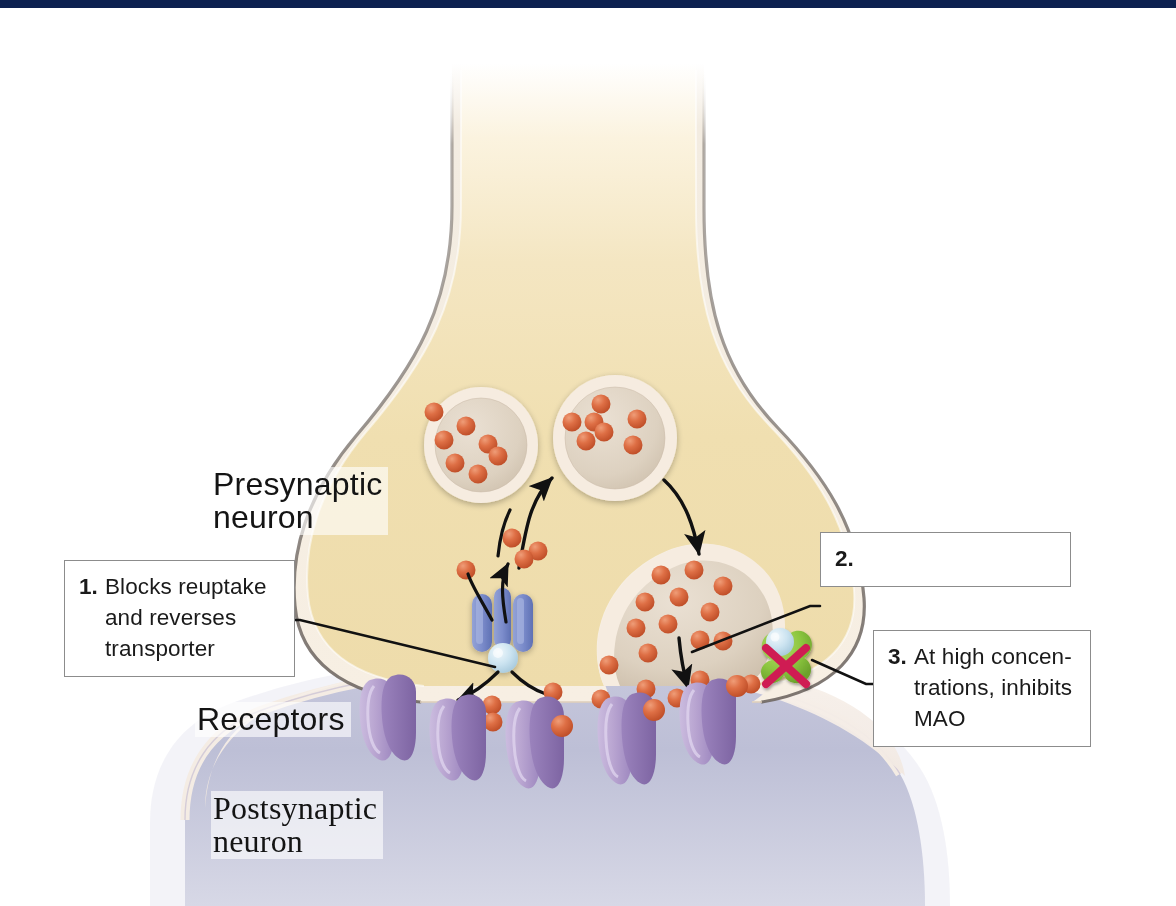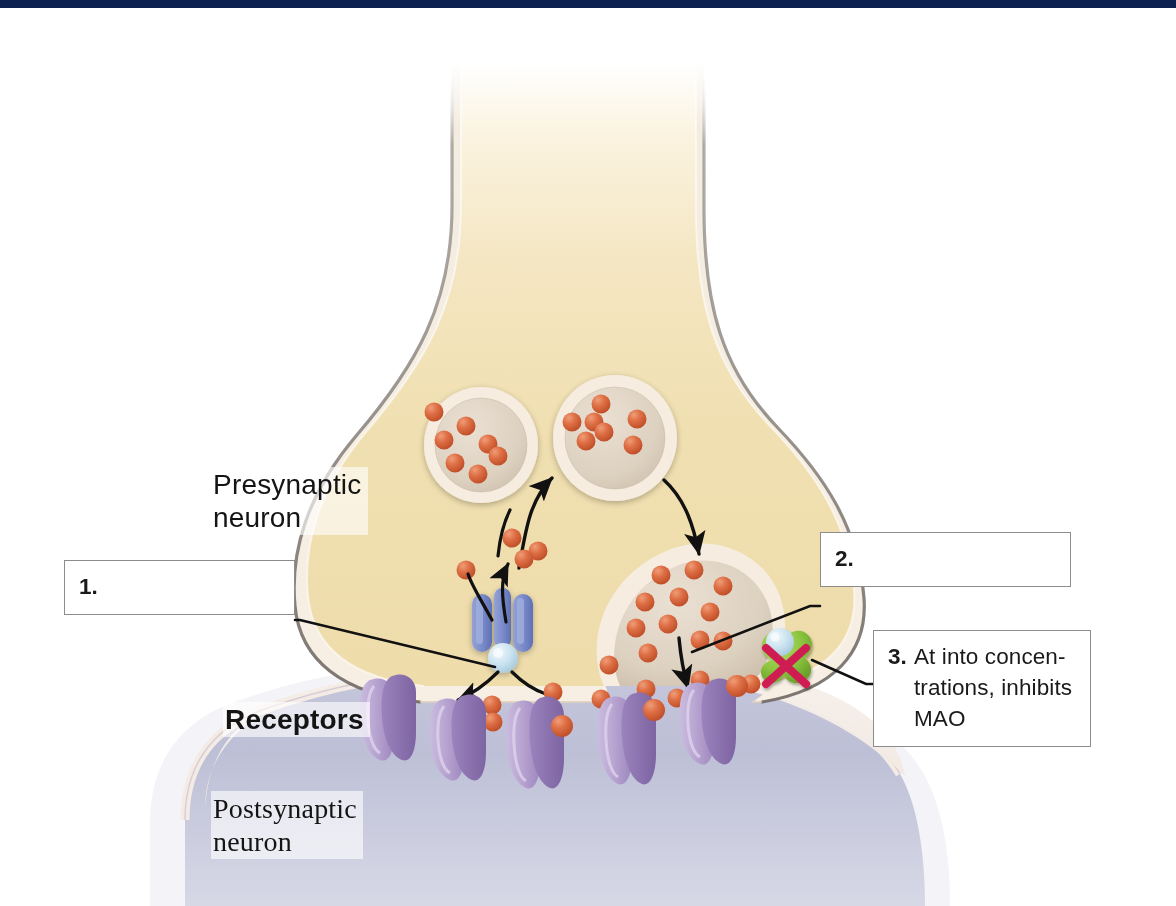--- a/index.html
+++ b/index.html
@@ -34,30 +34,30 @@
   .callout .num{font-weight:bold;flex:0 0 auto;margin-right:7px;}
   .callout .body{flex:1 1 auto;white-space:pre-line;}
 
   #callout1{left:64px;top:552px;width:231px;}
   #callout2{left:820px;top:524px;width:251px;}
   #callout3{left:873px;top:622px;width:218px;}
 
   .anno{
     position:absolute;
     color:#141414;
-    font-size:28px;
+    font-size:32px;
     line-height:33px;
     letter-spacing:.2px;
     white-space:pre-line;
     background:rgba(255,255,255,0.62);
     padding:1px 6px 1px 2px;
     z-index:35;
   }
   #label-pre{left:211px;top:459px;}
-  #label-rec{left:223px;top:694px;font-weight:bold;}
+  #label-rec{left:195px;top:694px;}
   #label-post{left:211px;top:783px;font-family:Liberation Serif, serif;}
 </style>
 </head>
 <body>
 
 <div id="topbar"></div>
 
 <div id="stage">
 
   <svg id="figure" viewBox="0 0 1176 898" xmlns="http://www.w3.org/2000/svg">
@@ -409,31 +409,34 @@
 
   <div class="anno" id="label-pre">Presynaptic
 neuron</div>
   <div class="anno" id="label-rec">Receptors</div>
   <div class="anno" id="label-post">Postsynaptic
 neuron</div>
 
   <div class="callout" id="callout1">
     <div class="row">
       <span class="num">1.</span>
+      <span class="body">Blocks reuptake
+and reverses
+transporter</span>
     </div>
   </div>
 
   <div class="callout" id="callout2">
     <div class="row">
       <span class="num">2.</span>
     </div>
   </div>
 
   <div class="callout" id="callout3">
     <div class="row">
       <span class="num">3.</span>
-      <span class="body">At into concen-
+      <span class="body">At high concen-
 trations, inhibits
 MAO</span>
     </div>
   </div>
 
 </div>
 
 </body></html>

